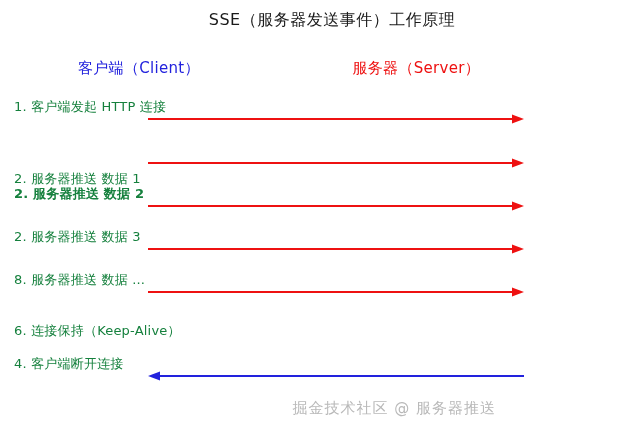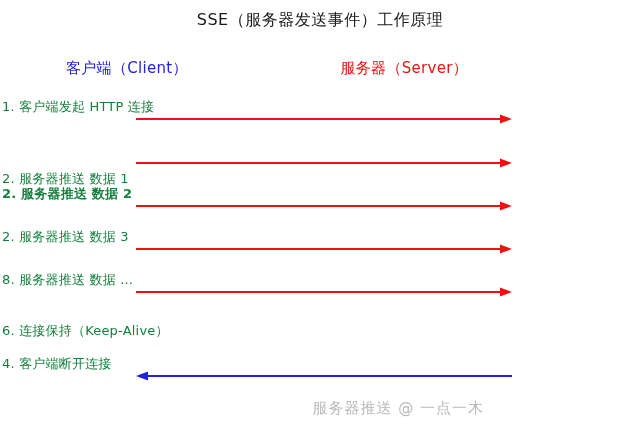--- a/index.html
+++ b/index.html
@@ -10,21 +10,21 @@
     width: 640px;
     height: 429px;
     background: #ffffff;
     font-family: "DejaVu Sans", sans-serif;
     overflow: hidden;
     position: relative;
   }
 
   #diagram {
     position: absolute;
-    left: 0;
+    left: 12px;
     top: 0;
     width: 516px;
     height: 429px;
   }
 
   .title {
     position: absolute;
     left: 0;
     top: 10px;
     width: 640px;
@@ -161,15 +161,15 @@
         <div class="step-label" style="top: 355px;"><span>4.  客户端断开连接</span></div>
         <div class="arrow" style="top: 371px;">
           <svg viewBox="0 0 376 12">
             <line x1="10" y1="5" x2="376" y2="5" stroke="#2222dd" stroke-width="2.2"></line>
             <polygon points="12,0.5 0,5 12,9.5" fill="#2222dd"></polygon>
           </svg>
         </div>
       </div>
     </div>
 
-  <div class="watermark">服务器推送 @ 一点一木</div>
+  <div class="watermark">掘金技术社区 @ 服务器推送</div>
 
 </div>
 
 </body></html>

